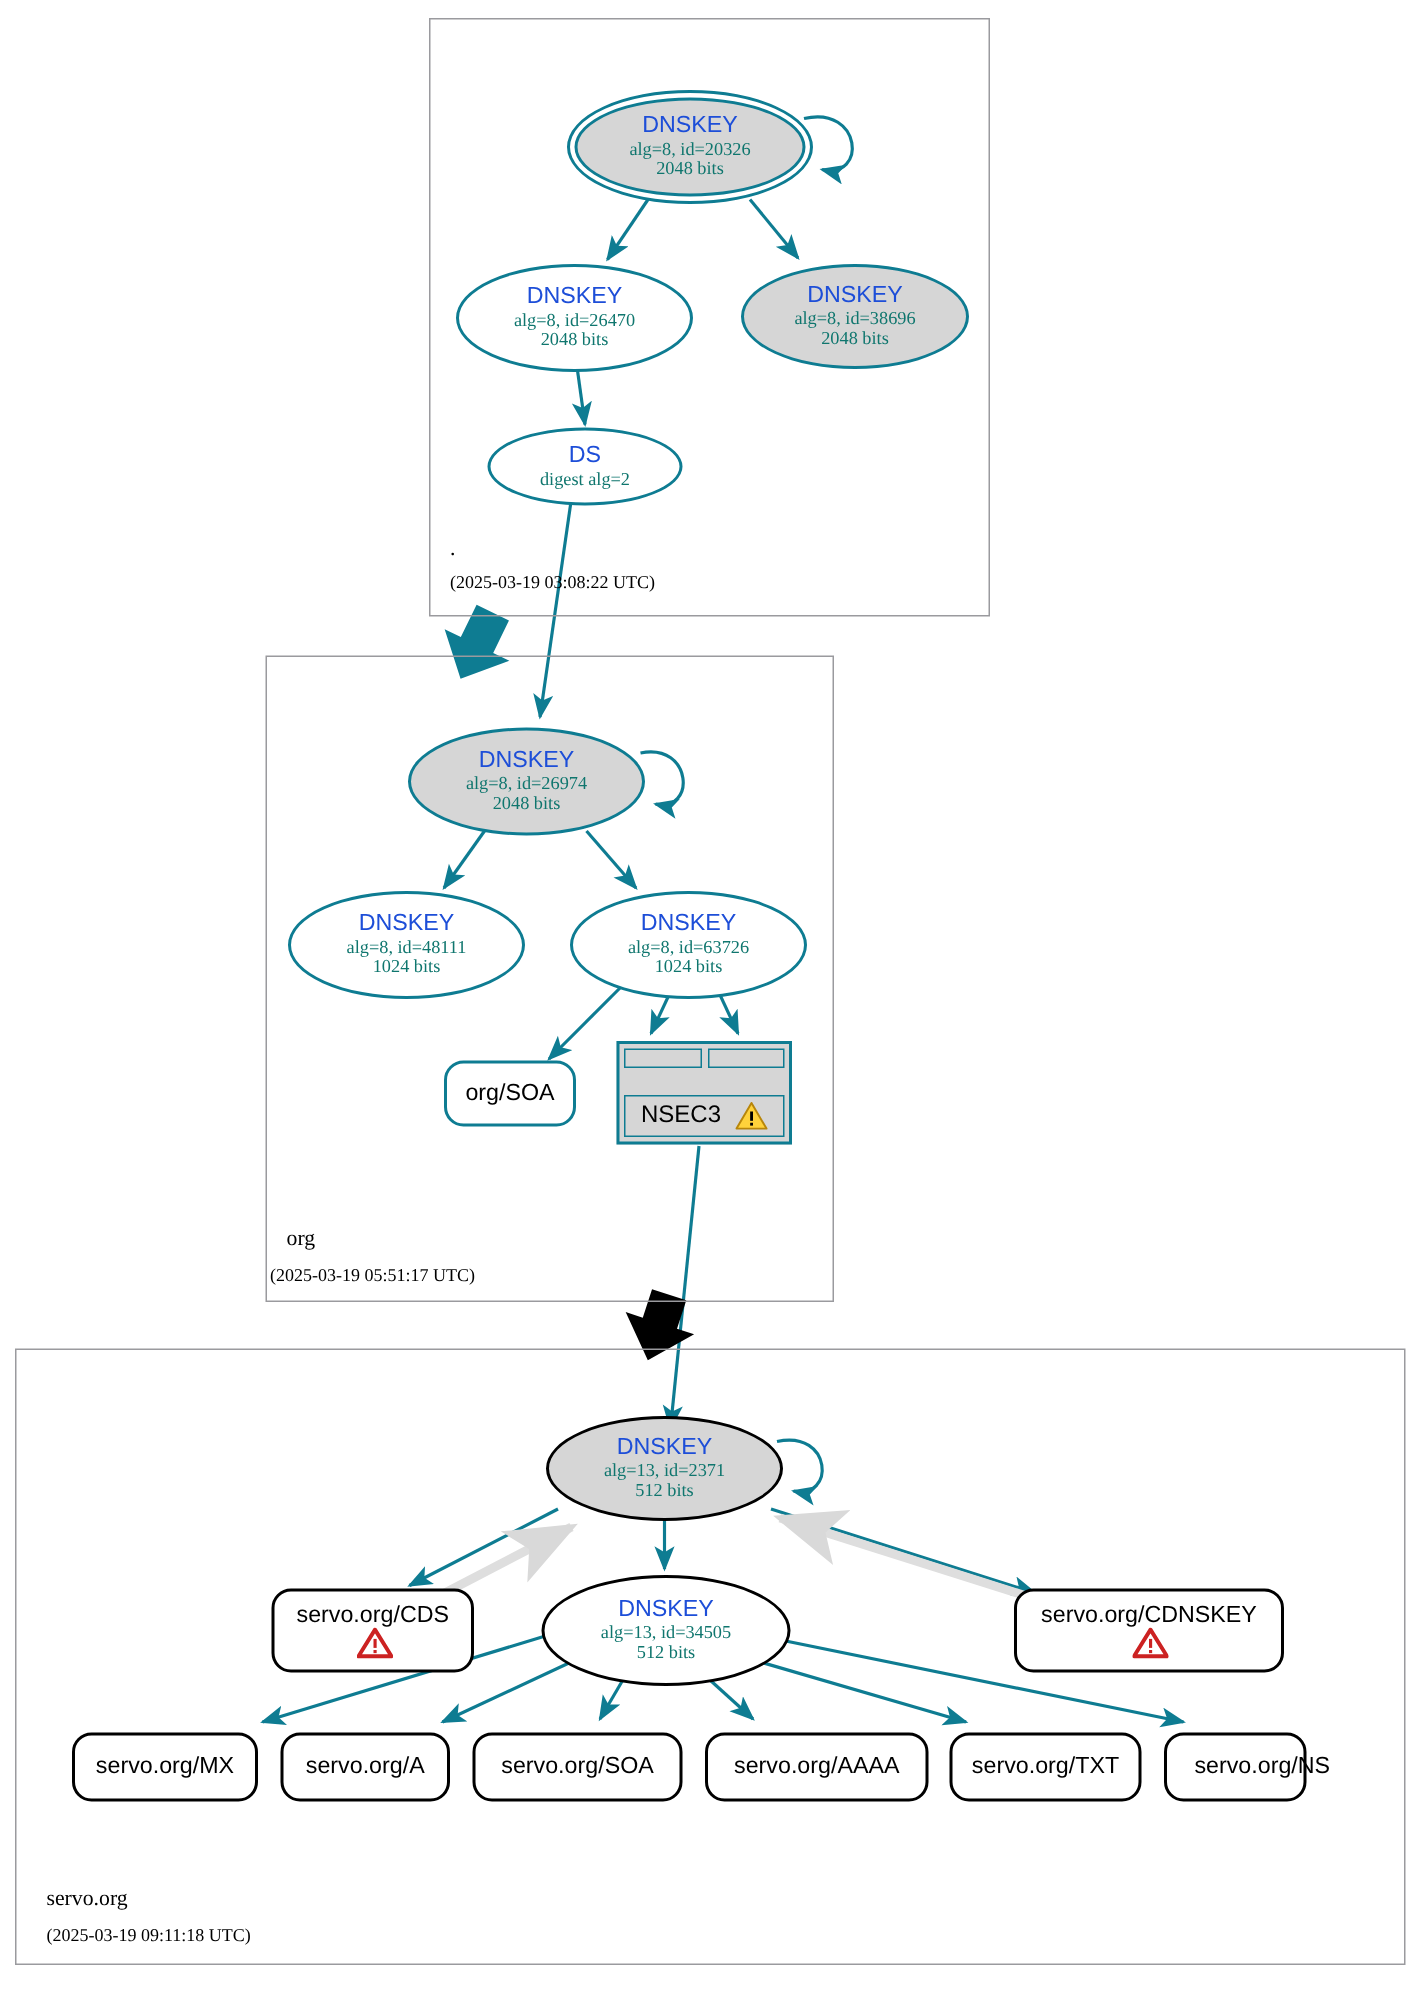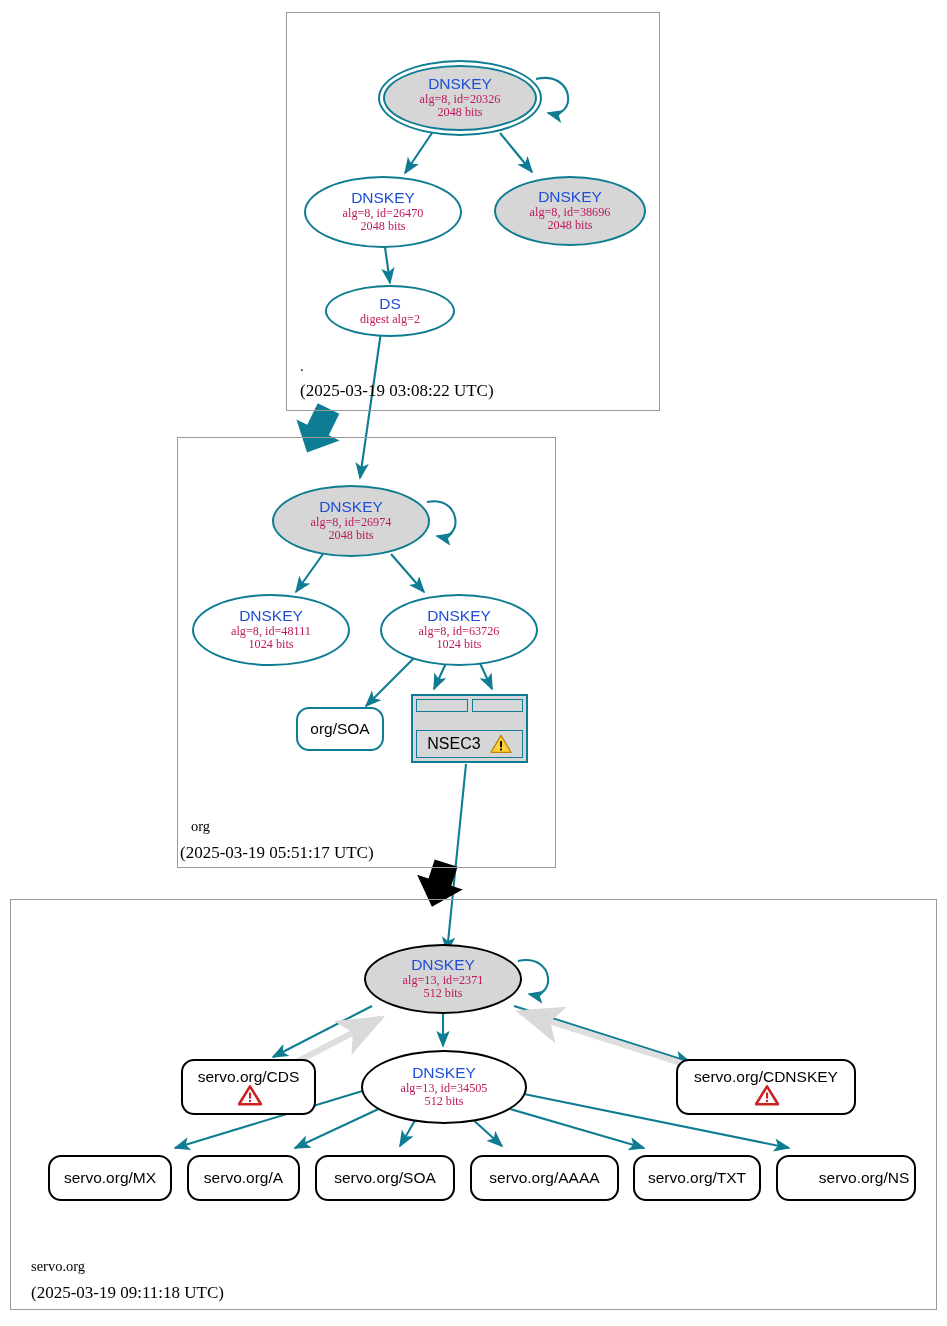--- a/index.html
+++ b/index.html
@@ -3,27 +3,27 @@
 <meta charset="utf-8">
 <style>
   html,body{margin:0;padding:0;background:#ffffff;}
   body{width:947px;height:1326px;position:relative;
        font-family:"Liberation Sans", sans-serif;
        -webkit-font-smoothing:antialiased;}
   #stage{position:absolute;left:0;top:0;width:947px;height:1326px;overflow:hidden;}
   #svgroot{position:absolute;left:0;top:0;}
   .zone-box{position:absolute;border:1.6px solid #9a9a9e;background:transparent;box-sizing:border-box;}
   .zone-label{position:absolute;font-family:"Liberation Serif", serif;font-size:14.5px;color:#000;white-space:nowrap;}
-  .zone-stamp{position:absolute;font-family:"Liberation Serif", serif;font-size:17px;color:#000;white-space:nowrap;}
+  .zone-stamp{position:absolute;font-family:"Liberation Serif", serif;font-size:12px;color:#000;white-space:nowrap;}
 
   
   .ell{position:absolute;display:flex;flex-direction:column;align-items:center;justify-content:center;
        box-sizing:border-box;text-align:center;line-height:1.08;}
   .ell .t1{font-family:"Liberation Sans", sans-serif;font-size:15.5px;color:#1d4ed8;}
-  .ell .t2,.ell .t3{font-family:"Liberation Serif", serif;font-size:12.2px;color:#be185d;}
+  .ell .t2,.ell .t3{font-family:"Liberation Serif", serif;font-size:12.2px;color:#0f766e;}
   .ell-sec{border:2px solid #0e7c92;border-radius:50%;}
   .ell-ins{border:2.2px solid #000000;border-radius:50%;}
   .fill-gray{background:#d6d6d6;}
   .fill-white{background:#ffffff;}
   .dbl{position:absolute;border:2px solid #0e7c92;border-radius:50%;box-sizing:border-box;background:transparent;}
 
   
   .rr{position:absolute;box-sizing:border-box;display:flex;flex-direction:column;
       align-items:center;justify-content:center;border-radius:13px;background:#fff;}
   .rr-sec{border:2px solid #0e7c92;}
@@ -234,17 +234,17 @@
   </div>
   <div class="rr rr-ins" style="left:315px;top:1155px;width:140px;height:46px;">
     <div class="lab">servo.org/SOA</div>
   </div>
   <div class="rr rr-ins" style="left:470px;top:1155px;width:149px;height:46px;">
     <div class="lab">servo.org/AAAA</div>
   </div>
   <div class="rr rr-ins" style="left:633px;top:1155px;width:128px;height:46px;">
     <div class="lab">servo.org/TXT</div>
   </div>
-  <div class="rr rr-ins" style="left:776px;top:1155px;width:140px;height:46px;padding-left:36px;">
+  <div class="rr rr-ins" style="left:776px;top:1155px;width:95px;height:46px;padding-left:36px;">
     <div class="lab">servo.org/NS</div>
   </div>
 
 </div>
 
 </body></html>

